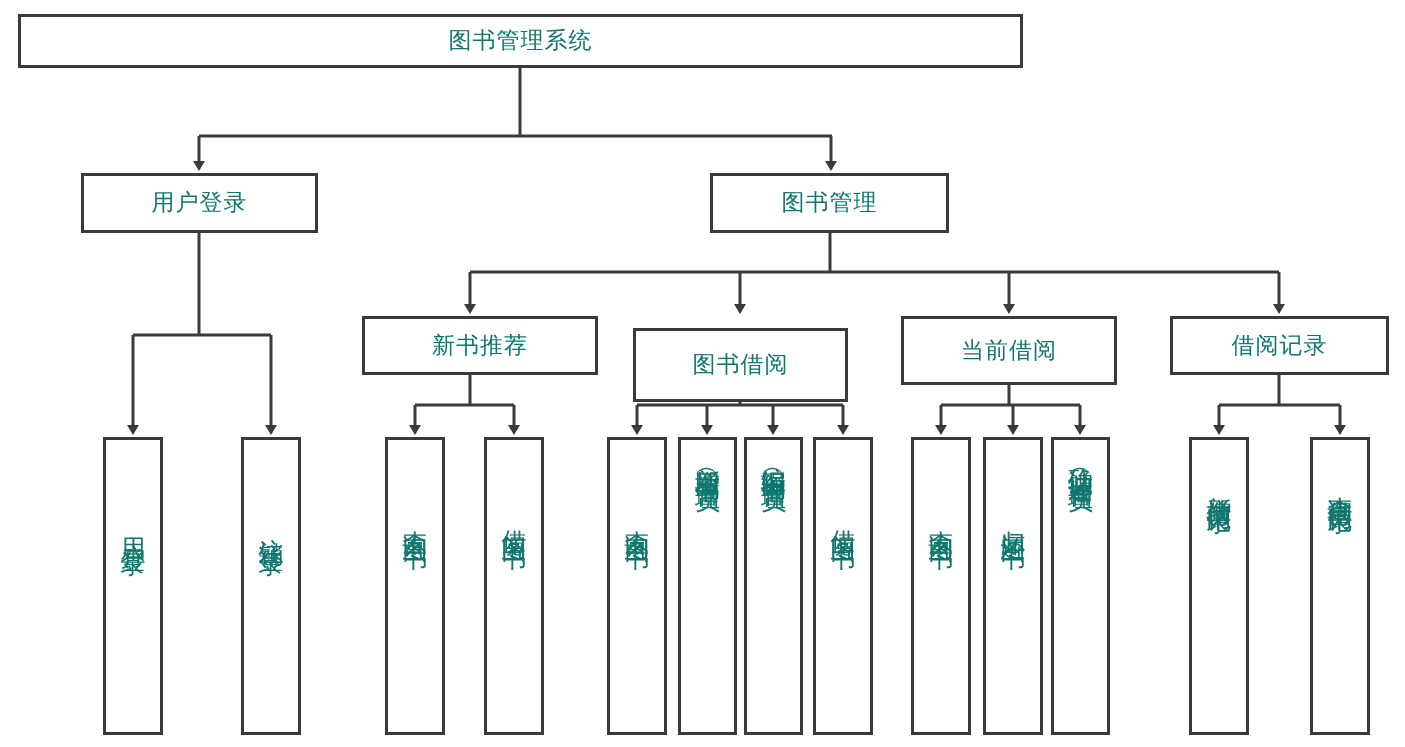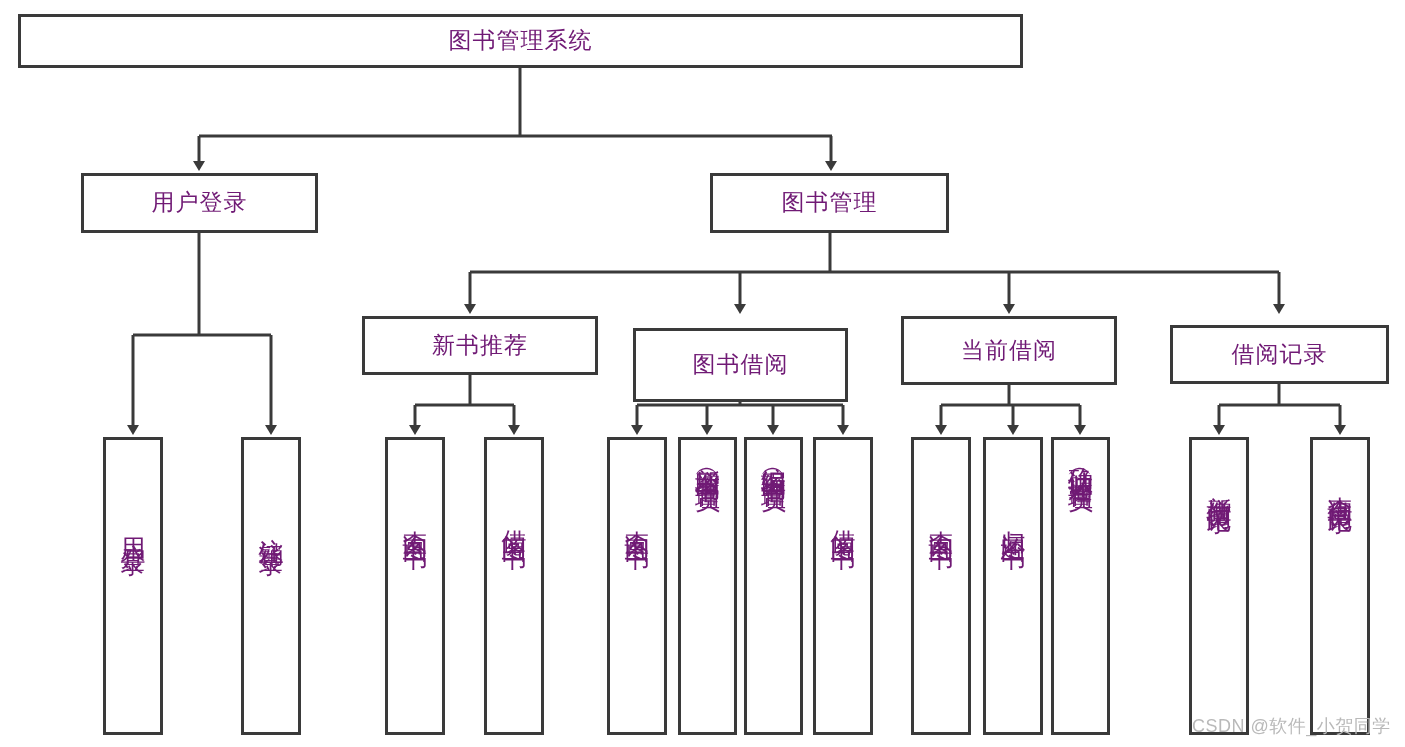--- a/index.html
+++ b/index.html
@@ -26,21 +26,21 @@
     pointer-events: none;
   }
   .node {
     position: absolute;
     box-sizing: border-box;
     border: 3px solid #3a3a3a;
     background: #ffffff;
     display: flex;
     align-items: center;
     justify-content: center;
-    color: #701a75;
+    color: #0f766e;
   }
   .node.h {
     
   }
   .node.h .lbl {
     font-size: 23px;
     letter-spacing: 1px;
     line-height: 1.1;
     white-space: nowrap;
   }
@@ -138,21 +138,21 @@
 
   <div class="node h" style="left:362px; top:316px; width:236px; height:59px;">
     <span class="lbl">新书推荐</span>
   </div>
   <div class="node h" style="left:633px; top:316px; width:215px; height:74px;margin-top:12px;">
     <span class="lbl">图书借阅</span>
   </div>
   <div class="node h" style="left:901px; top:316px; width:216px; height:69px;">
     <span class="lbl">当前借阅</span>
   </div>
-  <div class="node h" style="left:1170px; top:316px; width:219px; height:59px;margin-top:9px;">
+  <div class="node h" style="left:1170px; top:316px; width:219px; height:59px;">
     <span class="lbl">借阅记录</span>
   </div>
 
   <div class="node v" style="left:103px; top:437px; width:60px; height:298px; padding-top:78px;">
     <span class="lbl">用户登录</span>
   </div>
   <div class="node v" style="left:241px; top:437px; width:60px; height:298px; padding-top:78px;">
     <span class="lbl">注销登录</span>
   </div>
 
@@ -186,15 +186,14 @@
     <span class="lbl">确认归还（管理员）</span>
   </div>
 
   <div class="node v tall" style="left:1189px; top:437px; width:60px; height:298px; padding-top:36px;">
     <span class="lbl">新增借阅记录</span>
   </div>
   <div class="node v tall" style="left:1310px; top:437px; width:60px; height:298px; padding-top:36px;">
     <span class="lbl">查询借阅记录</span>
   </div>
 
-  <div class="watermark">CSDN @软件_小贺同学</div>
 
 </div>
 
 </body></html>

